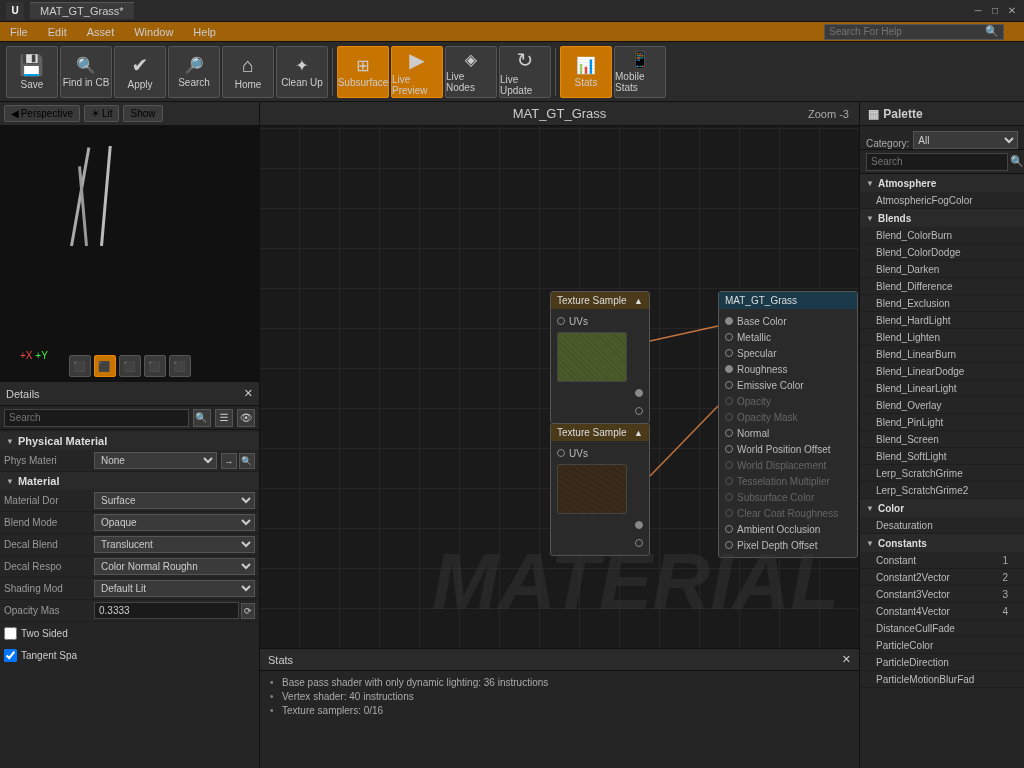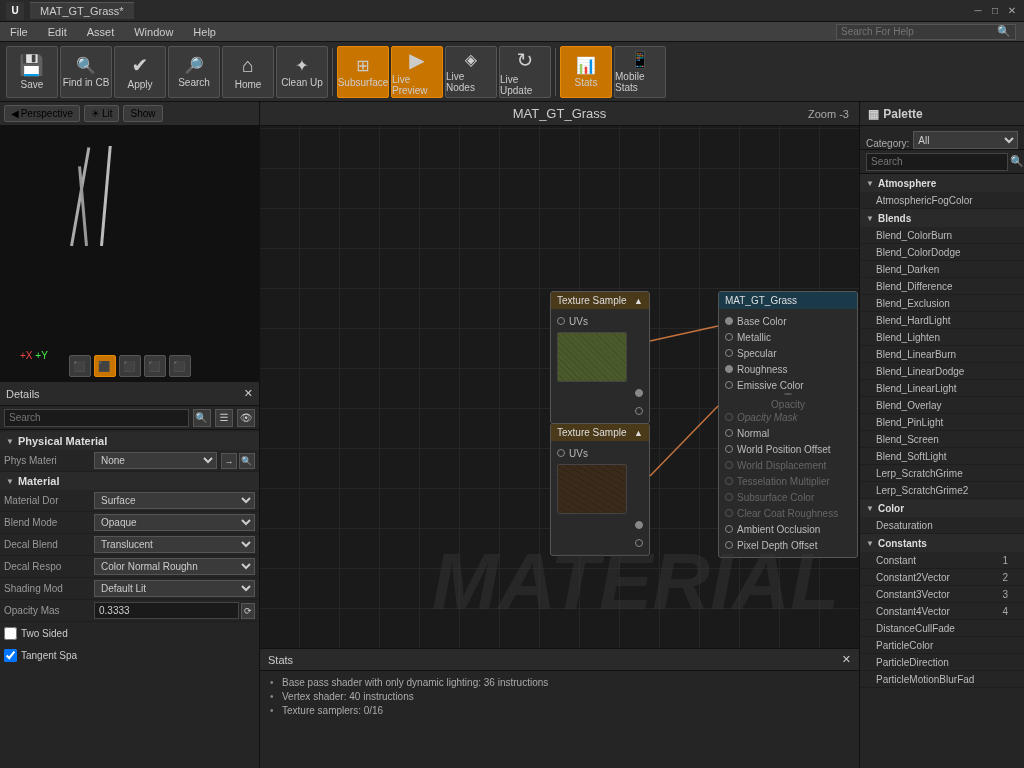--- a/index.html
+++ b/index.html
@@ -7,23 +7,23 @@
 
     
     #title-bar { height: 22px; background: #2a2a2a; display: flex; align-items: center; justify-content: space-between; border-bottom: 1px solid #111; }
     #title-bar-left { display: flex; align-items: center; gap: 6px; padding-left: 6px; }
     #title-bar-left .ue-logo { width: 18px; height: 18px; background: #333; border-radius: 2px; display: flex; align-items: center; justify-content: center; font-size: 10px; color: #fff; font-weight: bold; }
     #title-bar-tab { background: #3a3a3a; color: #ccc; padding: 2px 10px; font-size: 11px; border-top: 1px solid #555; }
     #title-bar-controls { display: flex; align-items: center; gap: 1px; padding-right: 4px; }
     #title-bar-controls span { width: 16px; height: 16px; display: flex; align-items: center; justify-content: center; font-size: 10px; cursor: pointer; color: #aaa; }
 
     
-    #menu-bar { height: 20px; background: #404040; display: flex; align-items: center; border-bottom: 1px solid #111; }
+    #menu-bar { height: 20px; background: #a16207; display: flex; align-items: center; border-bottom: 1px solid #111; }
     #menu-bar span { padding: 2px 10px; cursor: pointer; color: #ccc; font-size: 11px; }
-    #menu-bar-right { margin-left: auto; display: flex; align-items: center; gap: 4px; padding-right: 8px; }
+    #menu-bar-right { margin-left: auto; display: flex; align-items: center; gap: 4px; padding-right: 20px; }
     #search-help { display: flex; align-items: center; background: #3a3a3a; border: 1px solid #555; width: 180px; height: 16px; }
     #search-help input { background: transparent; border: none; outline: none; color: #aaa; font-size: 10px; width: 100%; padding: 0 4px; }
 
     
     #toolbar { height: 60px; background: #2a2a2a; display: flex; align-items: center; gap: 2px; padding: 4px 6px; border-bottom: 1px solid #111; }
     .toolbar-btn { display: flex; flex-direction: column; align-items: center; justify-content: center; width: 52px; height: 52px; background: #3a3a3a; border: 1px solid #555; border-radius: 2px; cursor: pointer; color: #ccc; font-size: 10px; gap: 2px; }
     .toolbar-btn.active { background: #c87400; border-color: #e88800; }
     .toolbar-btn .icon { font-size: 20px; }
     .toolbar-sep { width: 1px; height: 48px; background: #555; margin: 0 2px; }
 
@@ -399,25 +399,25 @@
               <span>Specular</span>
             </div>
           <div class="node-pin">
               <span class="pin-dot connected"></span>
               <span>Roughness</span>
             </div>
           <div class="node-pin">
               <span class="pin-dot"></span>
               <span>Emissive Color</span>
             </div>
-          <div class="node-pin" style="color:#666;flex-direction:column;">
+          <div class="node-pin" style="color:#666;">
               <span class="pin-dot" style="border-color:#555;"></span>
               <span>Opacity</span>
             </div>
-          <div class="node-pin" style="color:#666;font-style:italic;">
+          <div class="node-pin" style="color:#666;">
               <span class="pin-dot" style="border-color:#555;"></span>
               <span>Opacity Mask</span>
             </div>
           <div class="node-pin">
               <span class="pin-dot"></span>
               <span>Normal</span>
             </div>
           <div class="node-pin">
               <span class="pin-dot"></span>
               <span>World Position Offset</span>

